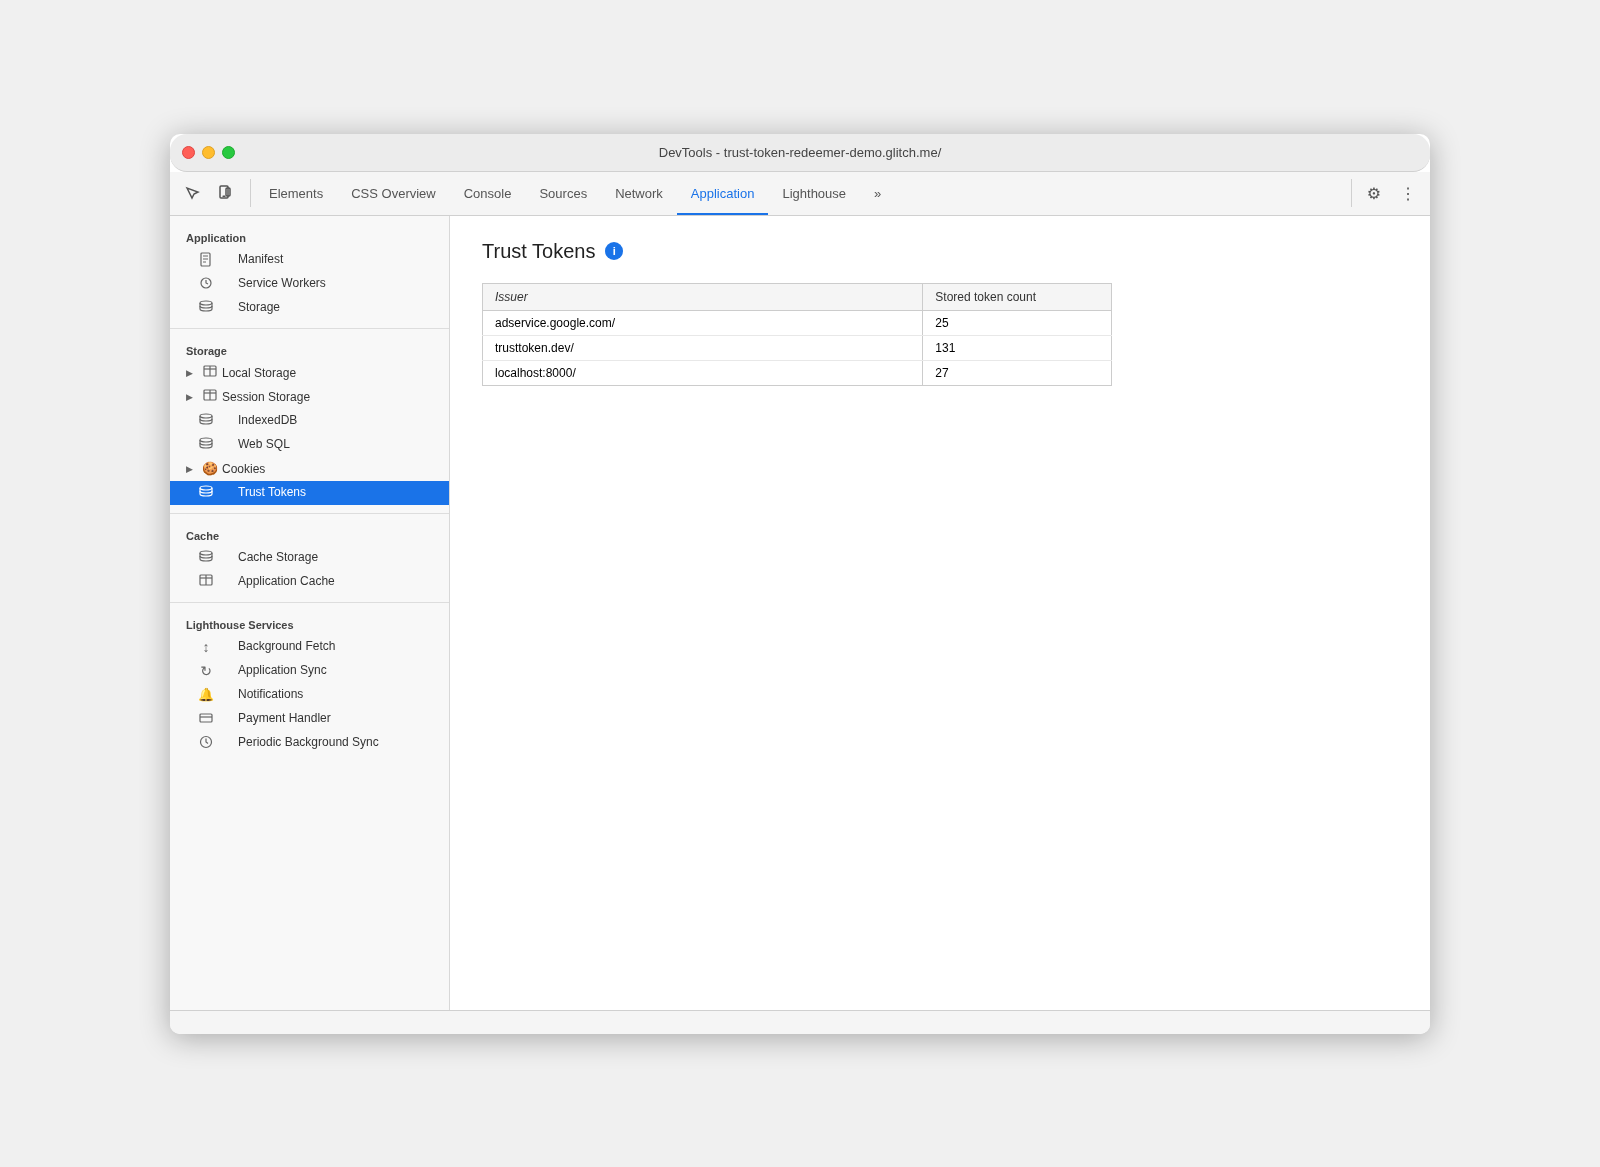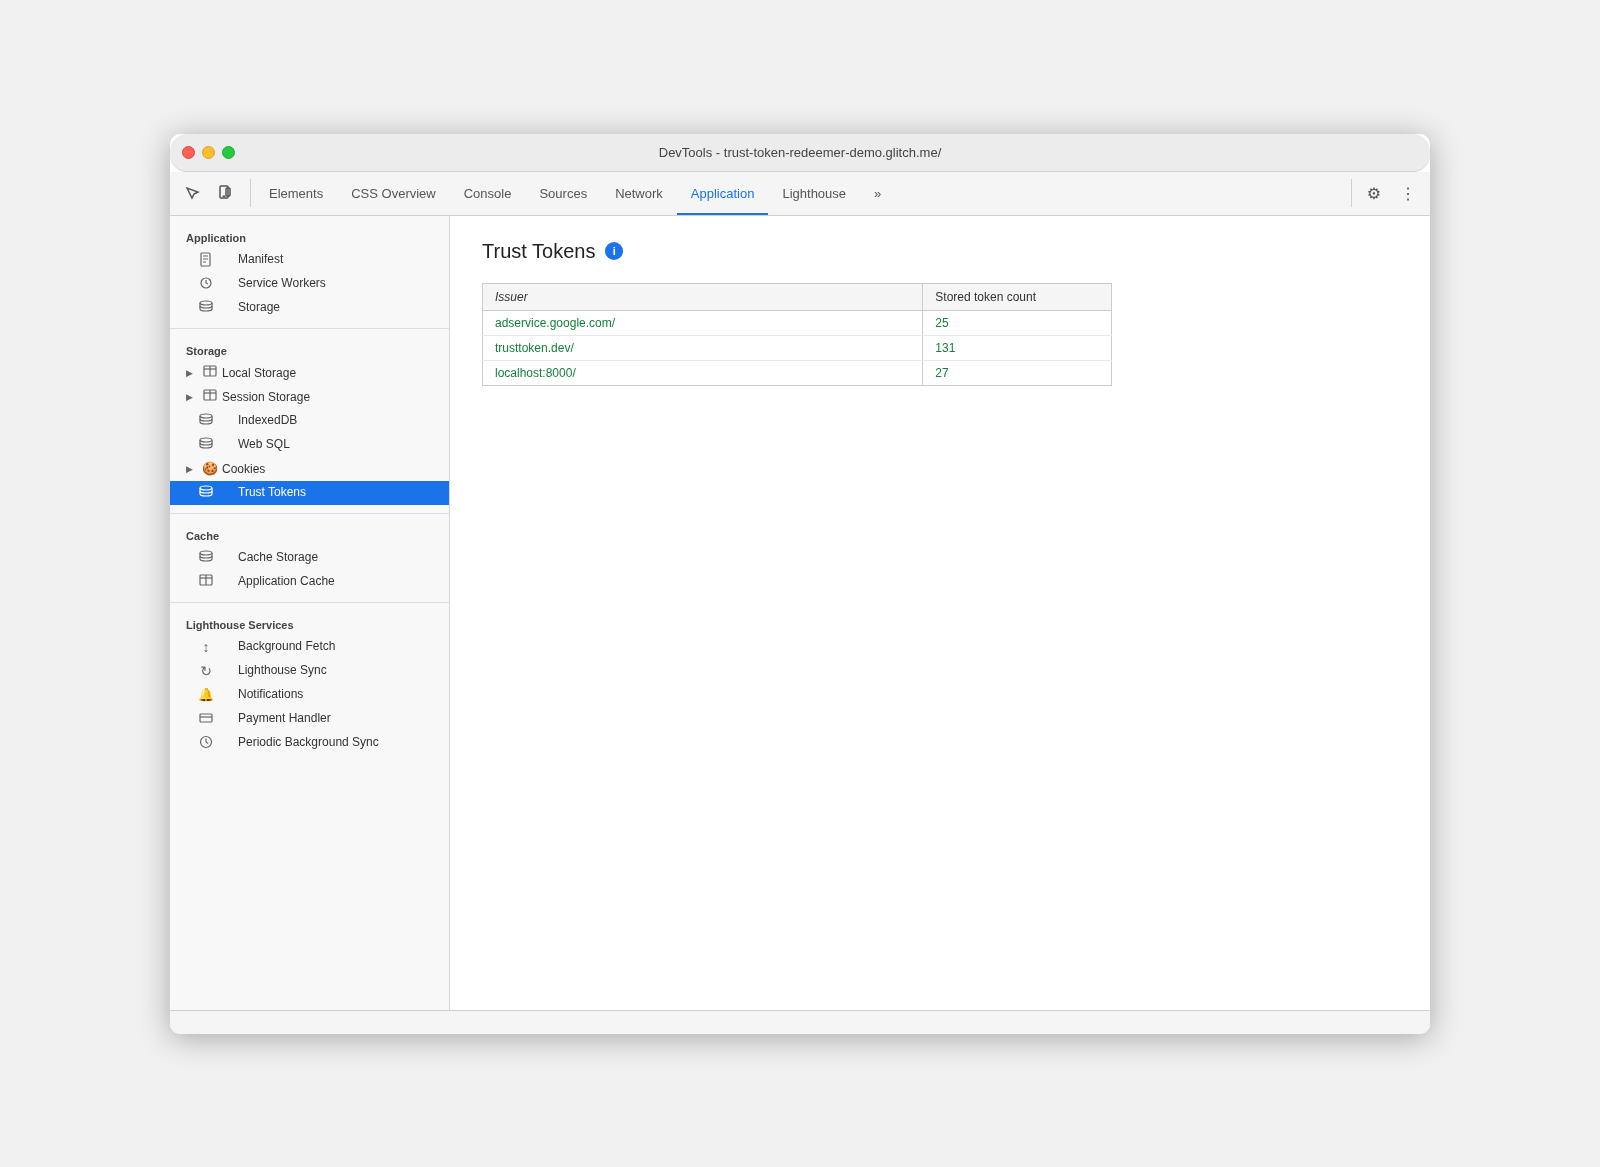--- a/index.html
+++ b/index.html
@@ -245,21 +245,21 @@
       font-size: 12px;
       font-weight: 500;
       color: #333;
       border-bottom: 1px solid #ccc;
       border-right: 1px solid #ccc;
     }
     .tokens-table th:last-child { border-right: none; }
     .tokens-table td {
       padding: 5px 12px;
       font-size: 12px;
-      color: #15803d;
+      color: #000000;
       border-bottom: 1px solid #e8e8e8;
       border-right: 1px solid #ccc;
     }
     .tokens-table td:last-child { border-right: none; }
     .tokens-table tr:last-child td { border-bottom: none; }
     .tokens-table .issuer-col { width: 420px; font-style: italic; }
     .tokens-table .count-col { width: 180px; }
     
     .statusbar {
       height: 24px;
@@ -437,21 +437,21 @@
 
       <div class="sidebar-divider"></div>
 
       <div class="sidebar-section-label">Lighthouse Services</div>
       <div class="sidebar-item">
         <span class="item-icon" style="font-size:14px;">↕</span>
         <span>Background Fetch</span>
       </div>
       <div class="sidebar-item">
         <span class="item-icon" style="font-size:14px;">↻</span>
-        <span>Lighthouse Sync</span>
+        <span>Application Sync</span>
       </div>
       <div class="sidebar-item">
         <span class="item-icon" style="font-size:13px;">🔔</span>
         <span>Notifications</span>
       </div>
       <div class="sidebar-item">
         <span class="item-icon">
           <svg width="14" height="11" viewBox="0 0 14 11" fill="none" stroke="#666" stroke-width="1.2">
             <rect x="1" y="2" width="12" height="8" rx="1"></rect>
             <line x1="1" y1="5" x2="13" y2="5"></line>

